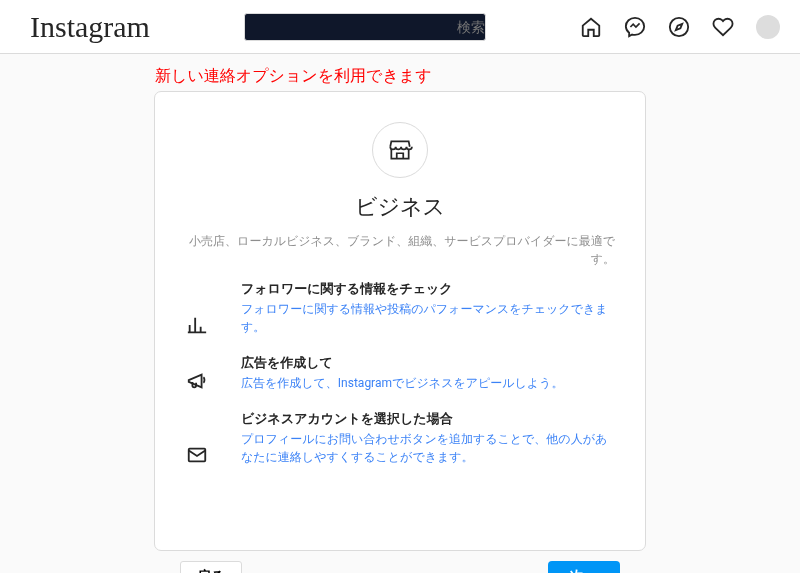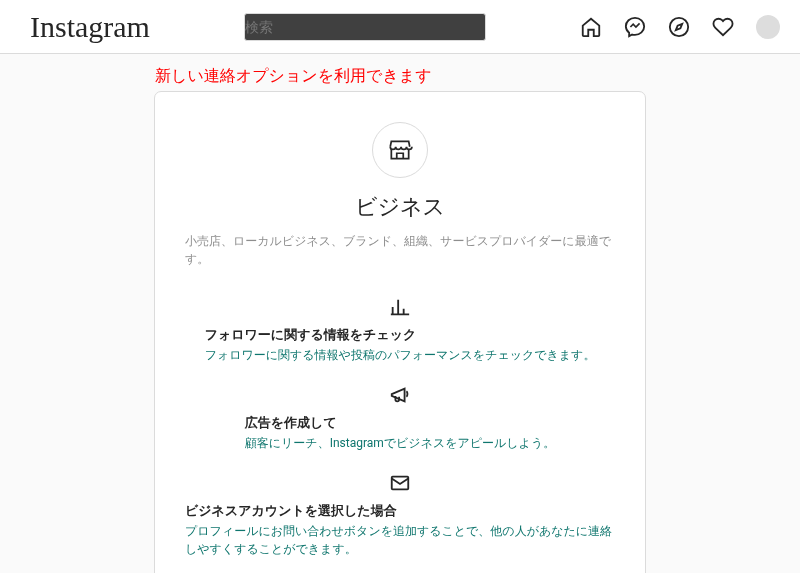--- a/index.html
+++ b/index.html
@@ -23,25 +23,25 @@
       font-weight: 500;
       color: #262626;
       padding-left: 10px;
     }
     .search-wrap {
       flex: 0 0 auto;
     }
     .search-input {
       width: 242px;
       height: 28px;
-      background: #404040;
+      background: #0f172a;
       border: 1px solid #dbdbdb;
       border-radius: 3px;
       font-size: 14px;
-      text-align: left;
+      text-align: right;
       color: #8e8e8e;
       outline: none;
     }
     .nav-icons {
       display: flex;
       align-items: center;
       gap: 22px;
     }
     .nav-icons svg { display: block; }
     .avatar {
@@ -74,48 +74,47 @@
       align-items: center;
       justify-content: center;
     }
     .card-title {
       text-align: center;
       font-size: 22px;
       font-weight: 400;
       margin-bottom: 10px;
     }
     .card-subtitle {
-      text-align: left;
+      text-align: right;
       font-size: 12px;
       color: #8e8e8e;
       line-height: 1.5;
-      margin-bottom: 26px;
+      margin-bottom: 12px;
     }
     .feature-row {
       display: flex;
-      align-items: center;
-      gap: 8px;
+      align-items: flex-end;
+      gap: 32px;
       margin-bottom: 18px;
-      flex-direction: column;
     }
     .feature-icon {
       flex: 0 0 24px;
       display: flex;
       justify-content: center;
       padding-top: 2px;
     }
     .feature-text { flex: 1; }
     .feature-title {
       font-size: 13px;
       font-weight: 600;
       margin-bottom: 2px;
     }
     .feature-desc {
       font-size: 12px;
-      color: #0f766e;
+      color: #3b82f6;
       line-height: 1.5;
     }
     .footer-buttons {
       width: 440px;
       margin: 10px auto 0;
       display: flex;
       justify-content: space-between;
     }
     .btn-back {
       background: #fff;
@@ -201,21 +200,21 @@
   <div class="feature-row">
     <div class="feature-icon">
       <svg width="22" height="22" viewBox="0 0 24 24" fill="none" stroke="#262626" stroke-width="2">
           <path d="M3 11l14-6v14L3 13z"></path>
           <path d="M7 13v4a2 2 0 0 0 4 0v-3"></path>
           <path d="M19 8c1.5 1 1.5 5 0 6"></path>
         </svg>
     </div>
     <div class="feature-text">
       <div class="feature-title">広告を作成して</div>
-      <div class="feature-desc">顧客にリーチ、Instagramでビジネスをアピールしよう。</div>
+      <div class="feature-desc">広告を作成して、Instagramでビジネスをアピールしよう。</div>
     </div>
   </div>
 
   <div class="feature-row">
     <div class="feature-icon">
       <svg width="22" height="22" viewBox="0 0 24 24" fill="none" stroke="#262626" stroke-width="2">
           <rect x="3" y="5" width="18" height="14" rx="1"></rect>
           <path d="M3 7l9 6 9-6"></path>
         </svg>
     </div>

